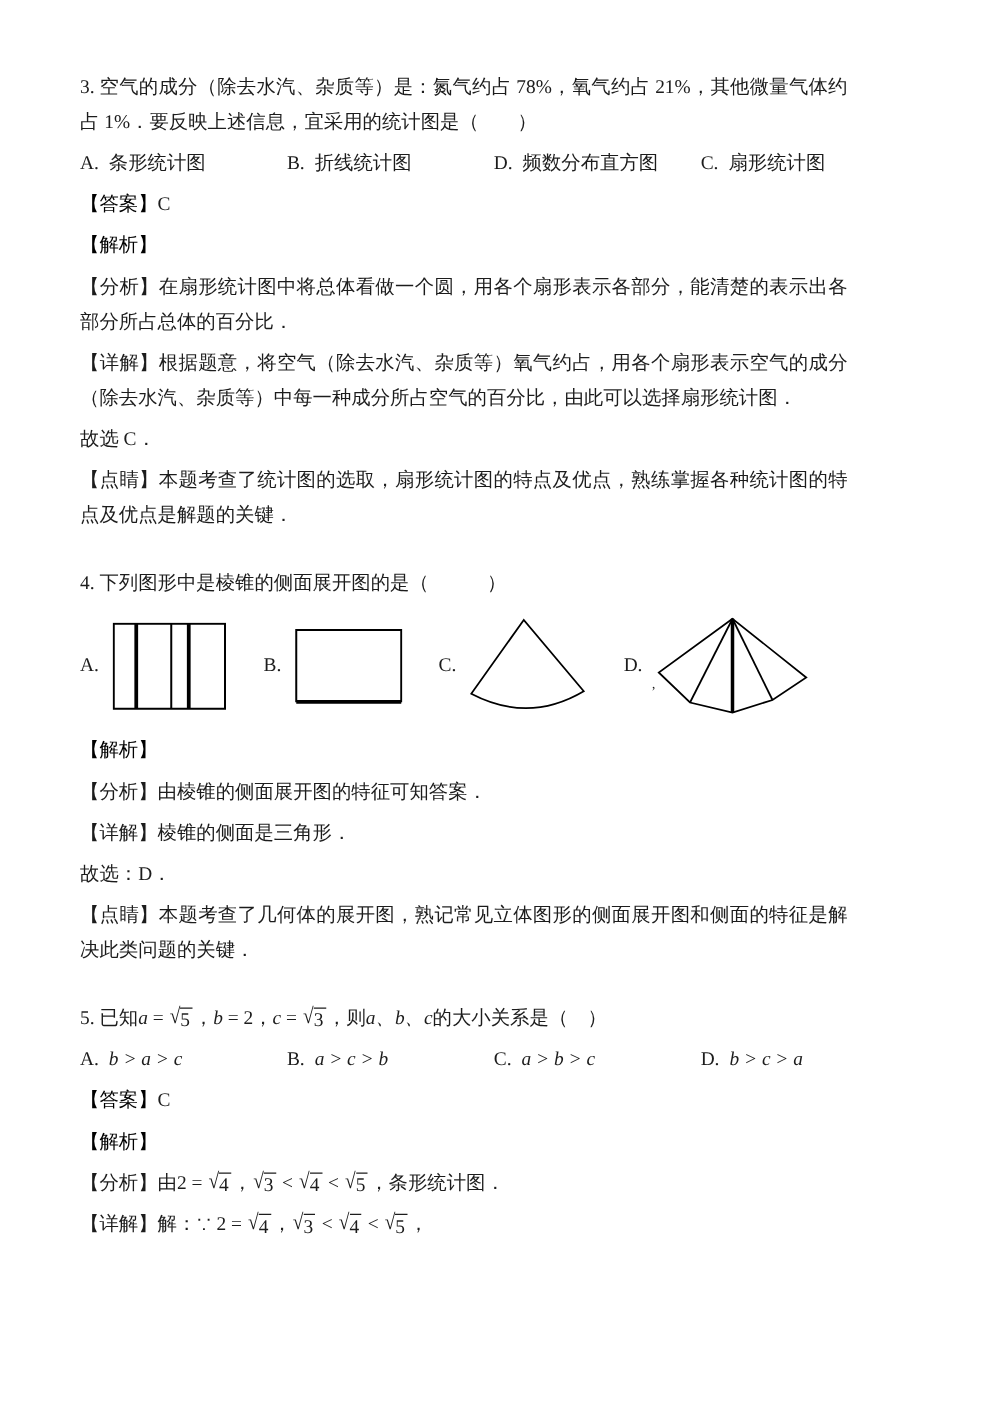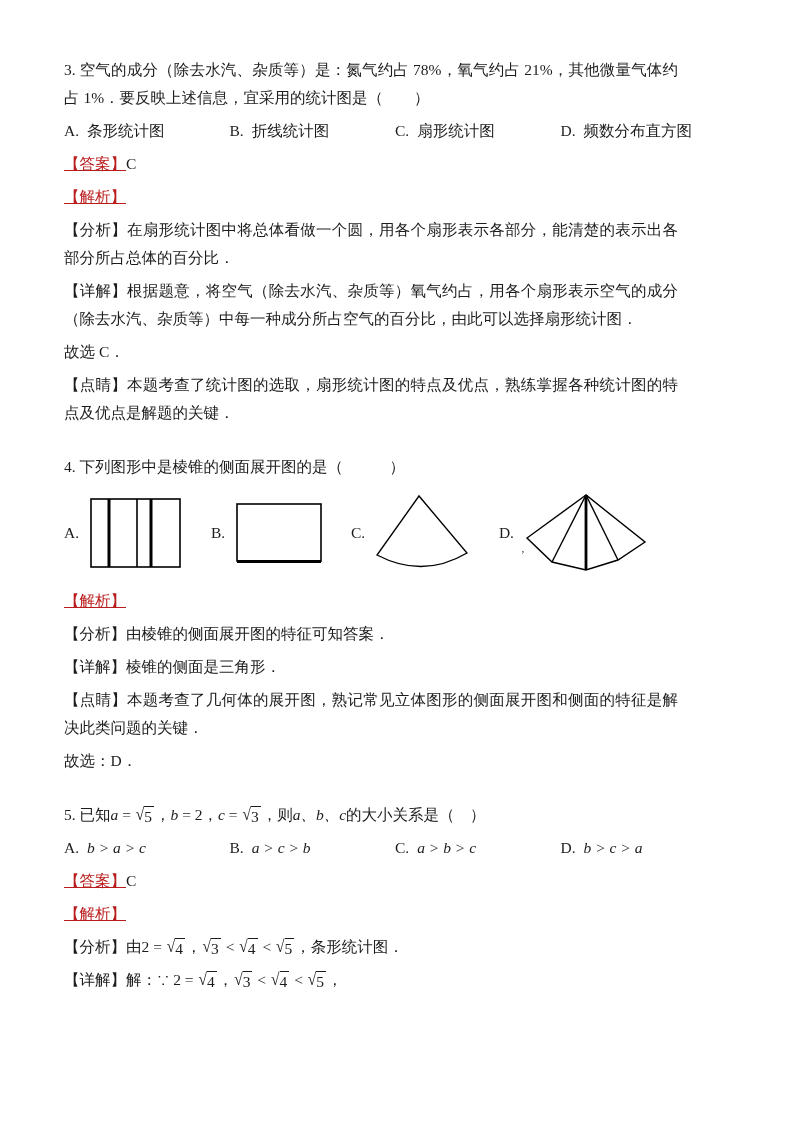--- a/index.html
+++ b/index.html
@@ -4,21 +4,21 @@
 <style>
   html,body{margin:0;padding:0;background:#fff;}
   body{width:793px;height:1122px;overflow:hidden;}
   .page{
     box-sizing:border-box;width:734px;height:1122px;
     padding:56px 56px 0 64px;background:#fff;color:#1c1c1c;
     font-family:"Liberation Serif","DejaVu Serif",serif;
     font-size:15.5px;line-height:28px;
   }
   p{margin:0 0 5px 0;text-align:justify;}
-  .blue{color:#b91c1c;text-decoration:underline;}
+  .blue{color:#000000;}
   .question+.question{margin-top:26px;}
   
   .opt-row{display:flex;margin:0 0 5px 0;}
   .opt{width:165.5px;flex:0 0 auto;}
   .opt:last-child{width:auto;}
   .opt-label{margin-right:8px;}
   
   .mi{font-style:italic;}
   .sqrt{display:inline-flex;align-items:flex-start;white-space:nowrap;margin:0 1px;}
   .sqrt .sign{display:inline-block;transform:scaleY(1.12);transform-origin:70% 78%;}
@@ -34,22 +34,22 @@
 <body>
 
 <div class="page">
 
   <section class="question">
     <p>3. 空气的成分（除去水汽、杂质等）是：氮气约占 78%，氧气约占 21%，其他微量气体约占 1%．要反映上述信息，宜采用的统计图是（　　）</p>
 
     <div class="opt-row">
       <span class="opt"><span class="opt-label">A.</span><span>条形统计图</span></span>
       <span class="opt"><span class="opt-label">B.</span><span>折线统计图</span></span>
+      <span class="opt"><span class="opt-label">D.</span><span>频数分布直方图</span></span>
       <span class="opt"><span class="opt-label">C.</span><span>扇形统计图</span></span>
-      <span class="opt"><span class="opt-label">D.</span><span>频数分布直方图</span></span>
     </div>
 
     <p><span class="blue">【答案】</span><span>C</span></p>
     <p><span class="blue">【解析】</span></p>
     <p>【分析】在扇形统计图中将总体看做一个圆，用各个扇形表示各部分，能清楚的表示出各部分所占总体的百分比．</p>
     <p>【详解】根据题意，将空气（除去水汽、杂质等）氧气约占，用各个扇形表示空气的成分（除去水汽、杂质等）中每一种成分所占空气的百分比，由此可以选择扇形统计图．</p>
     <p>故选 C．</p>
     <p>【点睛】本题考查了统计图的选取，扇形统计图的特点及优点，熟练掌握各种统计图的特点及优点是解题的关键．</p>
   </section>
 
@@ -87,22 +87,22 @@
           <line x1="61" y1="3" x2="27" y2="70" stroke="#000" stroke-width="1.4"></line>
           <line x1="61" y1="3" x2="61" y2="78" stroke="#000" stroke-width="2.8"></line>
           <line x1="61" y1="3" x2="93" y2="68" stroke="#000" stroke-width="1.4"></line>
         </svg>
       </div>
     </div>
 
     <p><span class="blue">【解析】</span></p>
     <p>【分析】由棱锥的侧面展开图的特征可知答案．</p>
     <p>【详解】棱锥的侧面是三角形．</p>
+    <p>故选：D．</p>
     <p>【点睛】本题考查了几何体的展开图，熟记常见立体图形的侧面展开图和侧面的特征是解决此类问题的关键．</p>
-    <p>故选：D．</p>
   </section>
 
   <section class="question">
     <p>
       <span>5. 已知</span><span class="mi">a</span><span> = </span><span class="sqrt">
           <span class="sign">√</span>
           <span class="rad">5</span>
         </span><span>，</span><span class="mi">b</span><span> = 2，</span><span class="mi">c</span><span> = </span><span class="sqrt">
           <span class="sign">√</span>
           <span class="rad">3</span>

